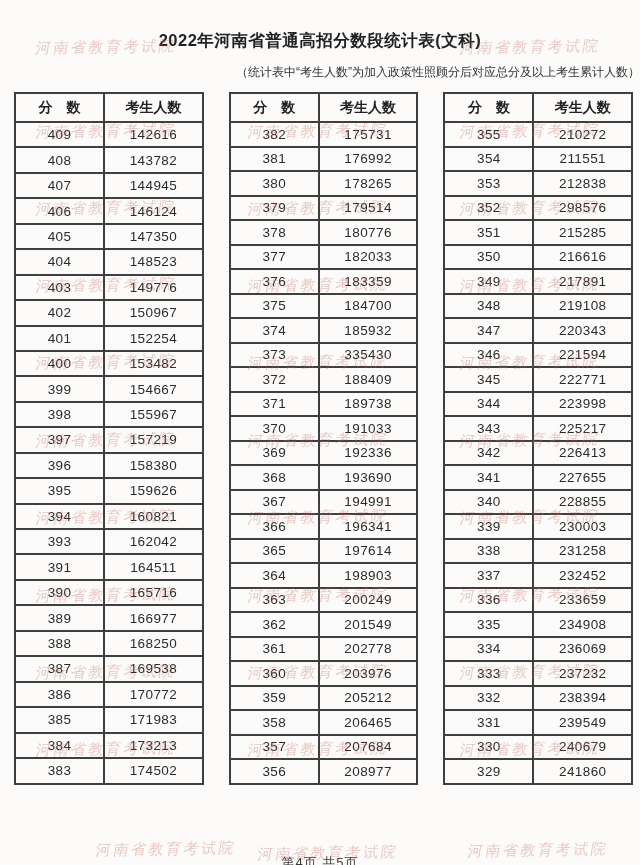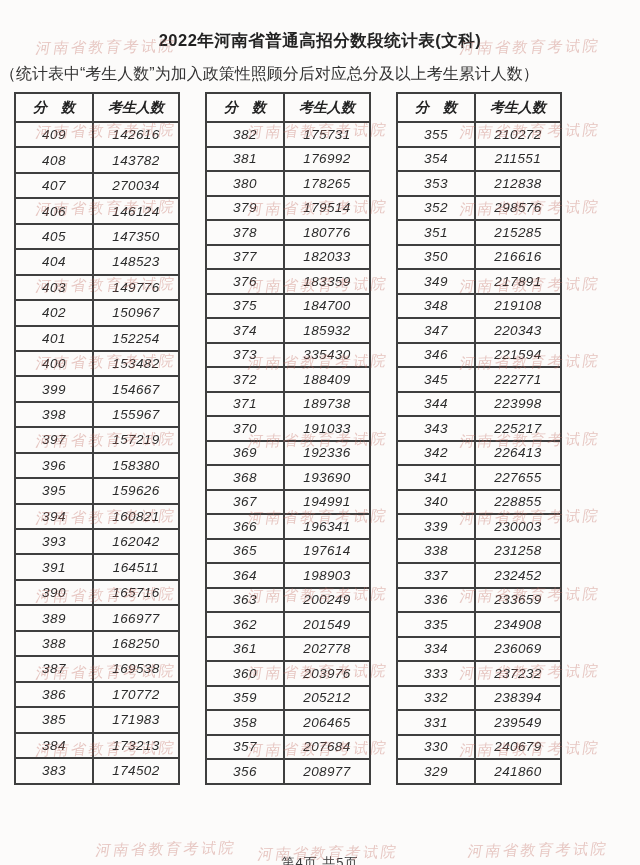--- a/index.html
+++ b/index.html
@@ -18,39 +18,38 @@
     text-align: center;
     font-size: 16.5px;
     font-weight: bold;
     letter-spacing: 0.5px;
     color: #222;
     z-index: 2;
   }
   .subtitle {
     position: absolute;
     top: 64px; left: 0; right: 0;
-    text-align: left;
-    font-size: 16px;
+    text-align: right;
+    font-size: 12px;
     color: #333;
     z-index: 2;
   }
   .tables-row {
     position: absolute;
     top: 92px; left: 14px;
     width: 619px;
     display: flex;
     gap: 25px;
     z-index: 2;
   }
   table.score-table {
     border-collapse: collapse;
-    width: 166px;
+    width: 190px;
     table-layout: fixed;
     background: transparent;
-    font-style: italic;
   }
   table.score-table th,
   table.score-table td {
     border: 2px solid #3f3f3f;
     text-align: center;
     vertical-align: middle;
     padding: 0;
   }
   table.score-table th {
     height: 27px;
@@ -150,21 +149,21 @@
           <tr>
             <td>409</td>
             <td>142616</td>
           </tr>
           <tr>
             <td>408</td>
             <td>143782</td>
           </tr>
           <tr>
             <td>407</td>
-            <td>270034</td>
+            <td>144945</td>
           </tr>
           <tr>
             <td>406</td>
             <td>146124</td>
           </tr>
           <tr>
             <td>405</td>
             <td>147350</td>
           </tr>
           <tr>

